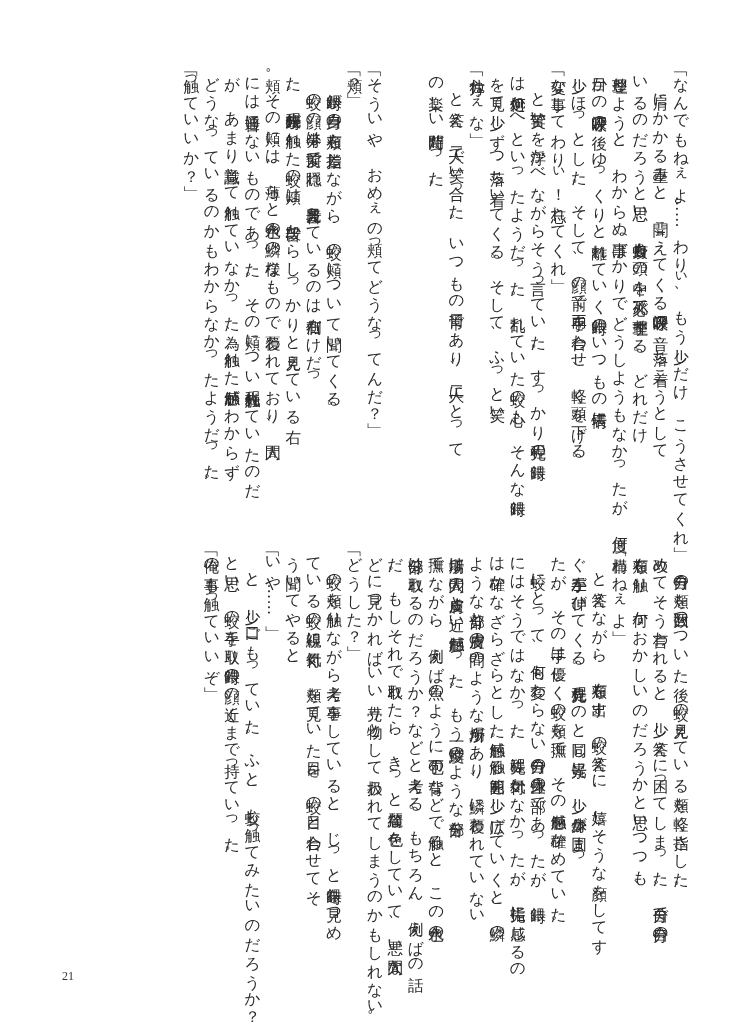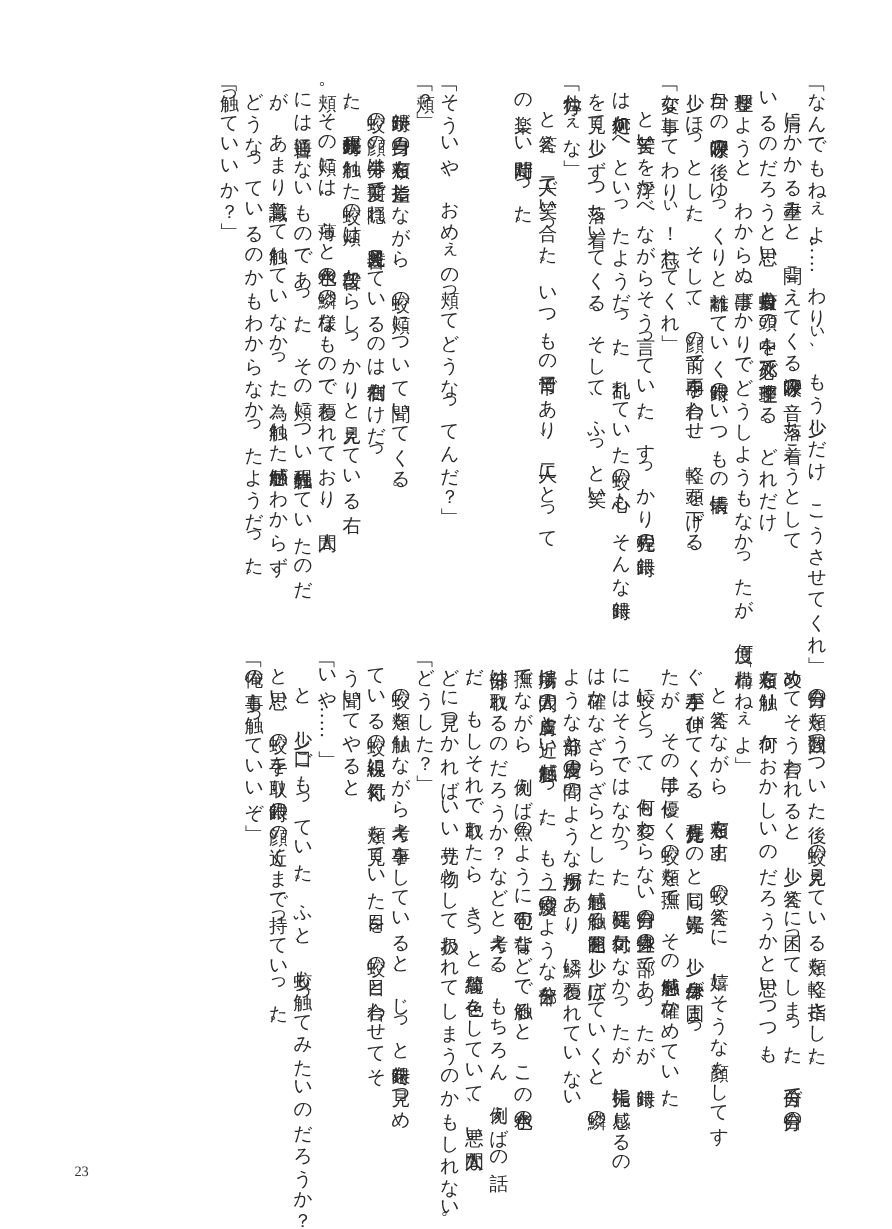--- a/index.html
+++ b/index.html
@@ -24,14 +24,14 @@
     position: absolute; left: 62px; top: 969px;
     font-family: "Liberation Serif", serif; font-size: 12px; color: #333;
   }
 </style>
 </head>
 <body>
 
 <div class="page">
   <div class="block top" id="top"><span class="line">「なんでもねぇよ……わりぃ、もう少しだけ、こうさせてくれ」</span><span class="line">　肩にかかる重みと、聞こえてくる深呼吸の音。落ち着こうとして</span><span class="line">いるのだろうと思い、蛟自身も頭の中を必死で整理する。どれだけ</span><span class="line">整理しようと、わからぬ事ばかりでどうしようもなかったが、何度</span><span class="line">目かの深呼吸の後、ゆっくりと離れていく銀時のいつもの表情に</span><span class="line">少しほっとした。そして、顔の前で両手を合わせ、軽く頭を下げる。</span><span class="line">「変な事してわりぃ！忘れてくれ」</span><span class="line">　と苦笑いを浮かべながらそう言っていた。すっかり先程の銀時</span><span class="line">は何処かへといったようだった。乱れていた蛟の心も、そんな銀時</span><span class="line">を見て少しずつ落ち着いてくる。そして、ふっと笑い、</span><span class="line">「仕方ねぇな」</span><span class="line">　と答え、二人で笑い合った。いつもの日常であり、二人にとって</span><span class="line">の楽しい時間だった。</span><span class="line">　</span><span class="line">　</span><span class="line">「そういや、おめぇの頬ってどうなってんだ？」</span><span class="line">「頬？」</span><span class="line">　銀時が自身の右頬を指差しながら、蛟の頬について聞いてくる。</span><span class="line">　蛟の顔の半分は前髪で隠れ、普段見えているのは右側だけだっ</span><span class="line">た。先程銀時が触れた蛟の頬は、普段からしっかりと見えている右</span><span class="line">頬。その頬には、薄らと水色の鱗の様なもので覆われており、人間</span><span class="line">には普通にないものであった。その頬につい先程触れていたのだ</span><span class="line">が、あまり意識して触れていなかった為、触れた感触がわからず、</span><span class="line">どうなっているのかもわからなかったようだった。</span><span class="line">「触っていいか？」</span></div>
   <div class="block bottom" id="bottom"><span class="line">　自分の頬を数回つついた後、蛟の見えている頬を軽く指さした。</span><span class="line">改めてそう言われると、少し答えに困ってしまった。自分で自分の</span><span class="line">右頬を触り、何かおかしいのだろうかと思いつつも、</span><span class="line">「構わねぇよ」</span><span class="line">　と答えながら、右頬を出す。蛟の答えに、嬉しそうな顔をしてす</span><span class="line">ぐ左手が伸びてくる。先程見たのと同じ光景に、少し身体が固まっ</span><span class="line">たが、その手は優しく蛟の頬を撫で、その感触を確かめていた。</span><span class="line">　蛟にとって、何も変わらない自分の身体の一部であったが、銀時</span><span class="line">にはそうではなかった。先程は気付かなかったが、指先に感じるの</span><span class="line">は確かなざらざらとした感触。触る範囲を少し広げていくと、鱗の</span><span class="line">ような部分と皮膚の間のような場所があり、鱗に覆われていない</span><span class="line">場所は人間の皮膚と近い感触だった。もう一度鱗のような部分を</span><span class="line">撫でながら、例えば魚のように包丁の背などで触ると、この水色の</span><span class="line">部分は取れるのだろうか？などと考える。もちろん、例えばの話</span><span class="line">だ。もしそれで取れたら、きっと綺麗な色をしていて、悪い人間な</span><span class="line">どに見つかればいい売り物として扱われてしまうのかもしれない。</span><span class="line">「どうした？」</span><span class="line">　蛟の頬を触りながら考え事をしていると、じっと銀時を見つめ</span><span class="line">ている蛟の視線に気付く。頬を見ていた目を、蛟の目と合わせてそ</span><span class="line">う聞いてやると、</span><span class="line">「いや……」</span><span class="line">　と、少し口ごもっていた。ふと、蛟も触ってみたいのだろうか？</span><span class="line">と思い、蛟の手を取り銀時の顔の近くまで持っていった。</span><span class="line">「俺の事も触っていいぞ」</span></div>
-  <div class="page-number">23</div>
+  <div class="page-number">21</div>
 </div>
 
 </body></html>

